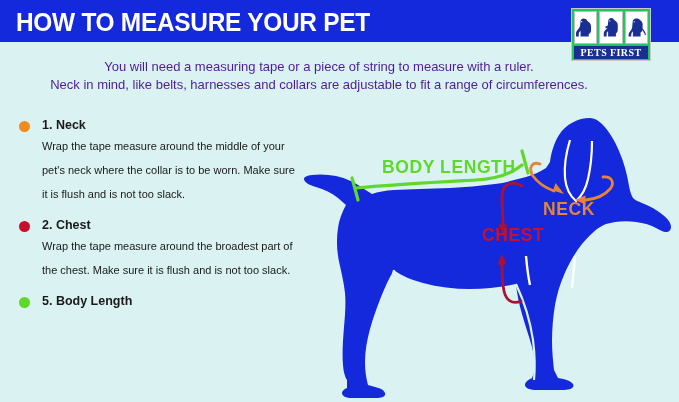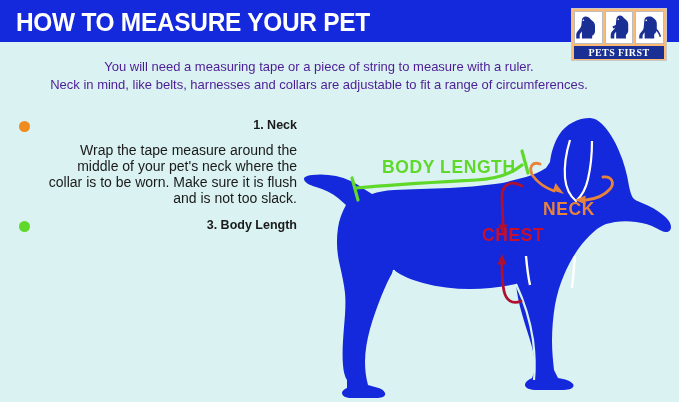--- a/index.html
+++ b/index.html
@@ -35,23 +35,23 @@
     letter-spacing: -0.3px;
     transform: scaleX(0.94);
     transform-origin: left center;
     white-space: nowrap;
   }
   
   #logo {
     position: absolute;
     left: 571px;
     top: 8px;
-    width: 96px;
+    width: 80px;
     height: 53px;
-    background: #fdba74;
+    background: #22c55e;
     border: 1px solid #c9c9c9;
     box-sizing: border-box;
     padding: 2px;
   }
   #logo-boxes {
     display: flex;
     gap: 2px;
     height: 33px;
   }
   .logo-box {
@@ -86,42 +86,42 @@
     text-align: center;
   }
   .intro-line { display: block; white-space: nowrap; }
   
   #steps {
     position: absolute;
     left: 19px;
     top: 118px;
     width: 278px;
   }
-  .step { position: relative; margin-bottom: 12px; text-align: right; }
+  .step { position: relative; margin-bottom: 12px; }
   .step-bullet {
     position: absolute;
     left: 0;
     top: 3px;
     width: 11px;
     height: 11px;
     border-radius: 50%;
   }
   .step-title {
     margin-left: 23px;
     font-size: 12.5px;
     font-weight: bold;
     color: #1a1a1a;
     line-height: 15px;
   }
   .step-body {
     margin-left: 23px;
-    font-size: 14px;
+    font-size: 11px;
     color: #1a1a1a;
-    line-height: 16px;
-    margin-top: 9px;
+    line-height: 24px;
+    margin-top: 1px;
   }
   
   #illustration {
     position: absolute;
     left: 290px;
     top: 108px;
     width: 389px;
     height: 294px;
     text-decoration: underline;
   }
@@ -170,22 +170,27 @@
     <span class="intro-line">Neck in mind, like belts, harnesses and collars are adjustable to fit a range of circumferences.</span>
   </div>
 
   <div id="steps">
     <div class="step">
       <span class="step-bullet" style="background:#f08c1e"></span>
       <div class="step-title">1. Neck</div>
       <div class="step-body">Wrap the tape measure around the middle of your pet's neck where the collar is to be worn. Make sure it is flush and is not too slack.</div>
     </div>
     <div class="step">
+      <span class="step-bullet" style="background:#c8102e"></span>
+      <div class="step-title">2. Chest</div>
+      <div class="step-body">Wrap the tape measure around the broadest part of the chest. Make sure it is flush and is not too slack.</div>
+    </div>
+    <div class="step">
       <span class="step-bullet" style="background:#5fd82a"></span>
-      <div class="step-title">3. Body Length</div>
+      <div class="step-title">5. Body Length</div>
     </div>
   </div>
 
   <div id="illustration">
     <svg width="389" height="294" viewBox="0 0 389 294">
 
       <g>
         <path fill="#1428dc" d="
           M 300 10
           C 288 10, 276 16, 269 27

